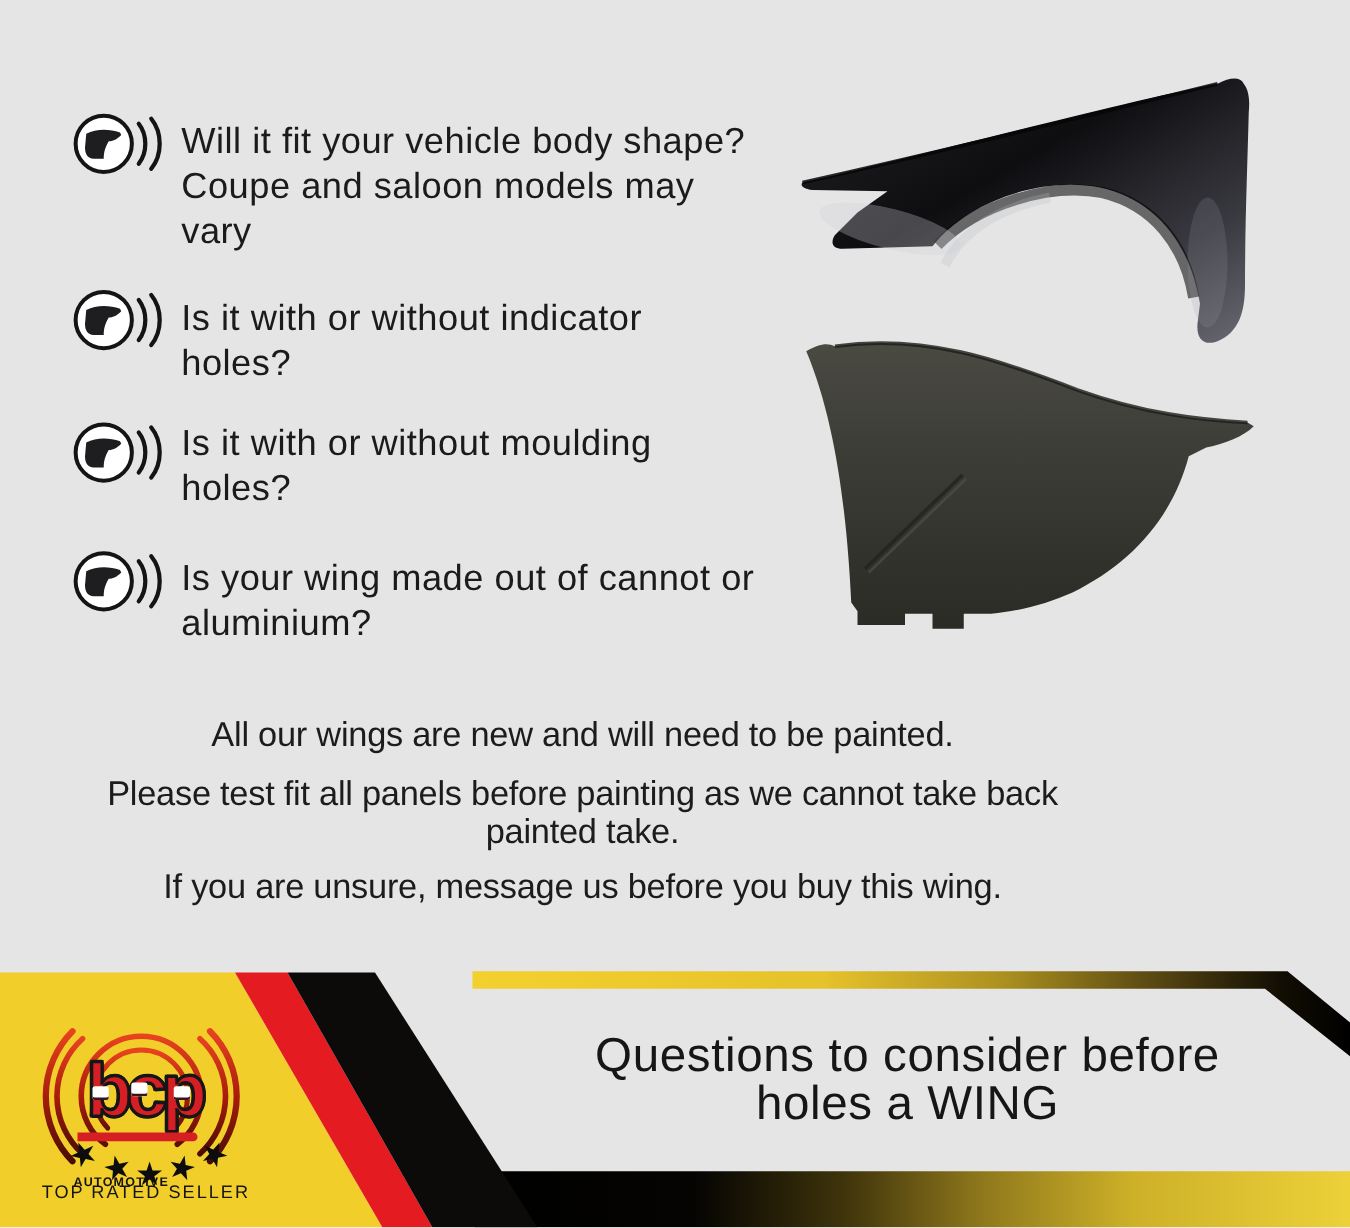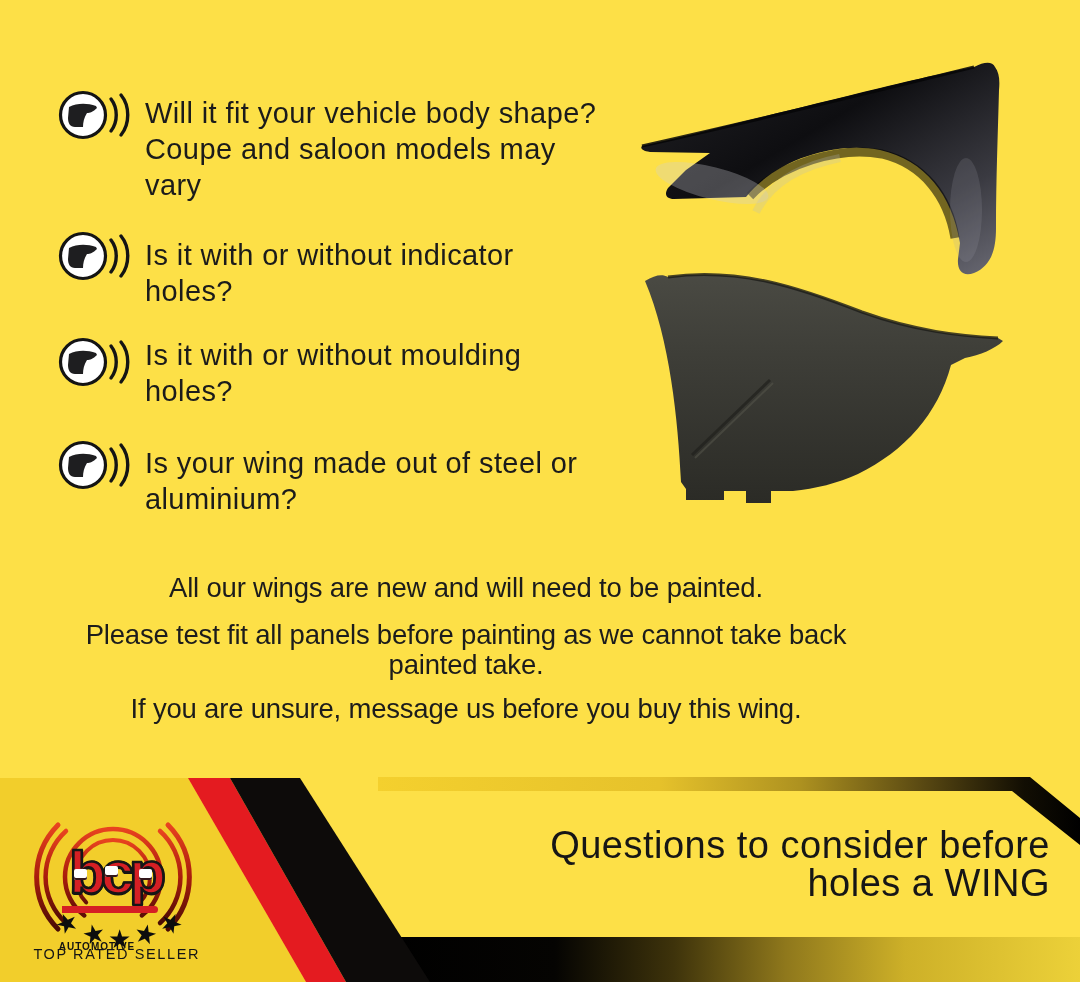--- a/index.html
+++ b/index.html
@@ -1,33 +1,33 @@
 <!DOCTYPE html>
 <html><head>
 <meta charset="utf-8">
 <style>
   html,body{margin:0;padding:0;background:#ffffff;}
-  .canvas{position:relative;width:1080px;height:982px;background:#fde047;overflow:hidden;
+  .canvas{position:relative;width:1080px;height:982px;background:#e5e5e5;overflow:hidden;
           font-family:"Liberation Sans", sans-serif;color:#1a1a1a;}
   svg{display:block;}
   .layer{position:absolute;left:0;top:0;}
   
   .bullet-row{position:absolute;left:57px;width:600px;}
   .bullet-icon{position:absolute;left:0;top:0;}
   .bullet-text{position:absolute;left:88px;top:0;font-size:29px;line-height:36px;
                letter-spacing:.4px;color:#1b1b1b;font-weight:500;}
   
   .note{position:absolute;left:0;width:932px;text-align:center;font-size:27.5px;
         line-height:30px;color:#1c1c1c;letter-spacing:-.2px;}
   
   .supplier{position:absolute;right:23px;top:743px;white-space:nowrap;}
   .supplier span{display:inline-block;transform:scaleX(.82);transform-origin:100% 50%;
         font-size:21.5px;font-weight:bold;letter-spacing:.2px;color:#0d0d0d;}
   
-  .banner-title{position:absolute;left:402px;top:826px;width:648px;text-align:right;
+  .banner-title{position:absolute;left:402px;top:826px;width:648px;text-align:center;
         font-size:38px;line-height:38px;color:#161616;letter-spacing:.5px;}
   
   .logo-brand{position:absolute;left:52px;top:838px;width:126px;text-align:center;
         font-size:60px;font-weight:bold;letter-spacing:-5px;color:#d51f24;
         -webkit-text-stroke:2.5px #161616;
         text-shadow:1.5px 0 #161616,-1.5px 0 #161616,0 1.5px #161616,0 -1.5px #161616;}
   .logo-dot{position:absolute;width:13px;height:11px;background:#ffffff;border-radius:2px;
         box-shadow:inset 0 -2px 0 #33161a;}
   .logo-bar{position:absolute;left:62px;top:906px;width:96px;height:7px;background:#d51f24;
         border-radius:0 4px 4px 0;}
@@ -167,21 +167,21 @@
   </div>
 
   <div class="bullet-row" style="top:439px">
     <svg class="bullet-icon" width="82" height="52" viewBox="0 0 82 52">
       <circle cx="26" cy="26" r="22.5" fill="#fff" stroke="#141414" stroke-width="3.2"></circle>
       <path d="M12,18 C20,14 30,14 39,17 L40,19 C36,23 33,24 30,24 C27,29 26,33 26,38 L18,38 C13,38 11,34 11,29 Z" fill="#1e1e20"></path>
       <path d="M54,10 C61,19 61,33 54,42" fill="none" stroke="#141414" stroke-width="3.4" stroke-linecap="round"></path>
       <path d="M64,6 C73,17 73,35 64,46" fill="none" stroke="#141414" stroke-width="3.4" stroke-linecap="round"></path>
     </svg>
     <div class="bullet-text" style="top:6px">
-      <div>Is your wing made out of steel or</div>
+      <div>Is your wing made out of cannot or</div>
       <div>aluminium?</div>
     </div>
   </div>
 
   <div class="note" style="top:573px">
     <div>All our wings are new and will need to be painted.</div>
   </div>
   <div class="note" style="top:620px">
     <div>Please test fit all panels before painting as we cannot take back</div>
     <div>painted take.</div>

